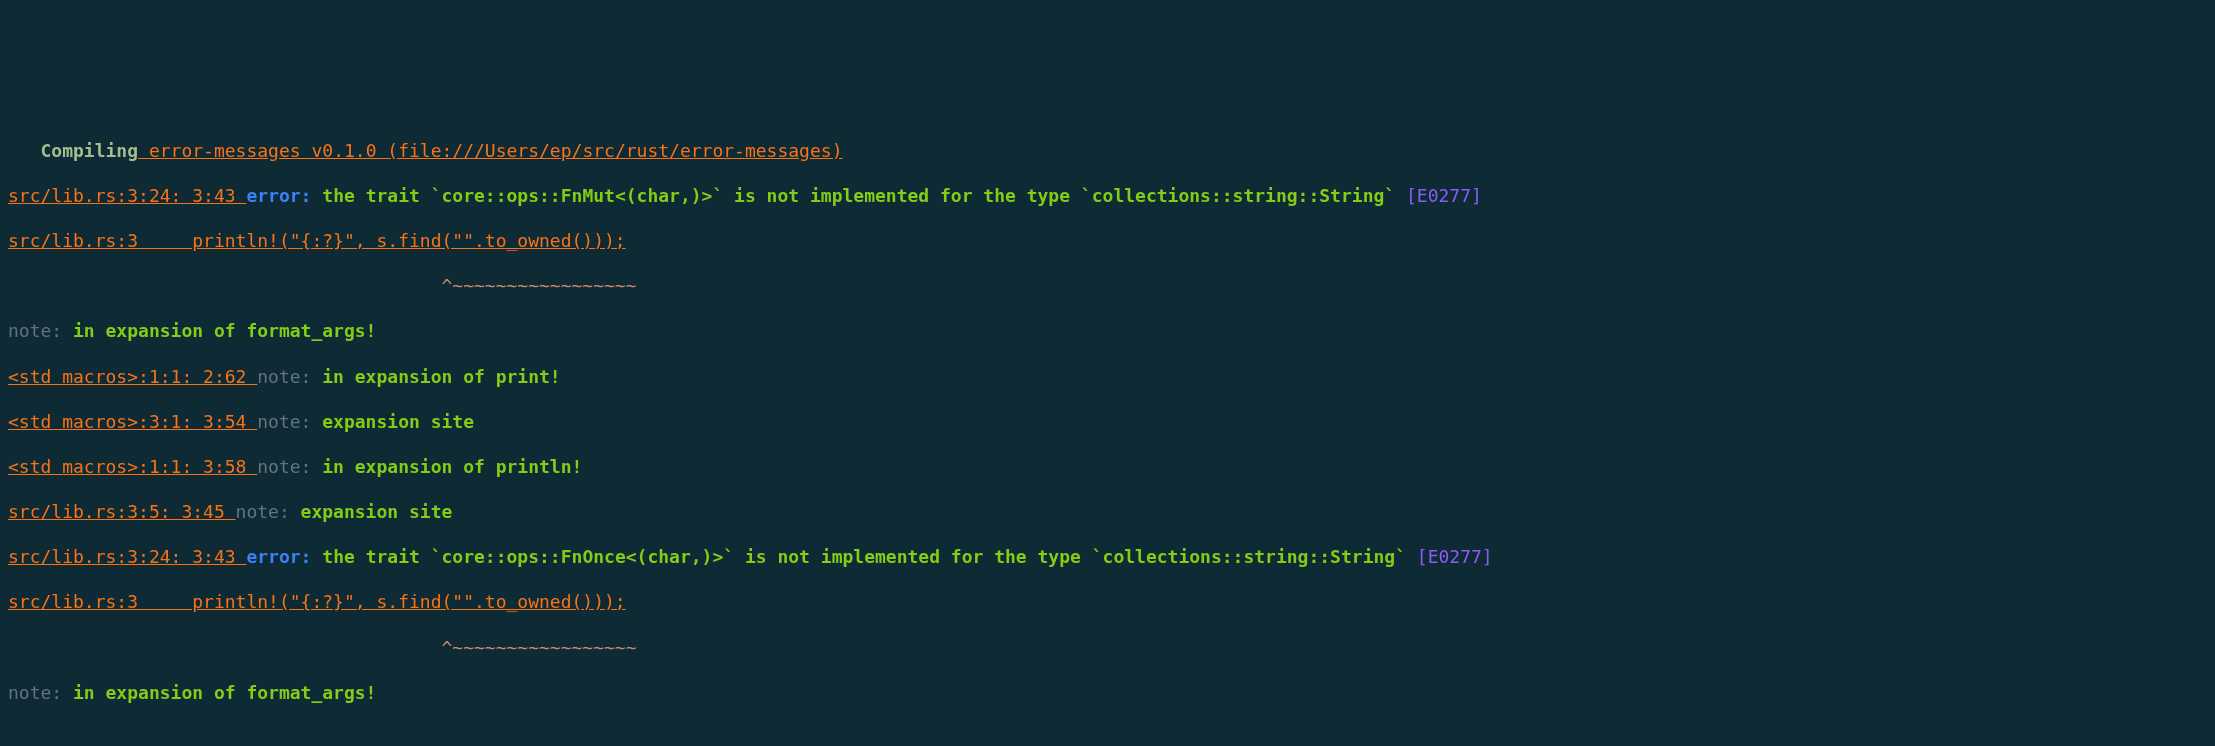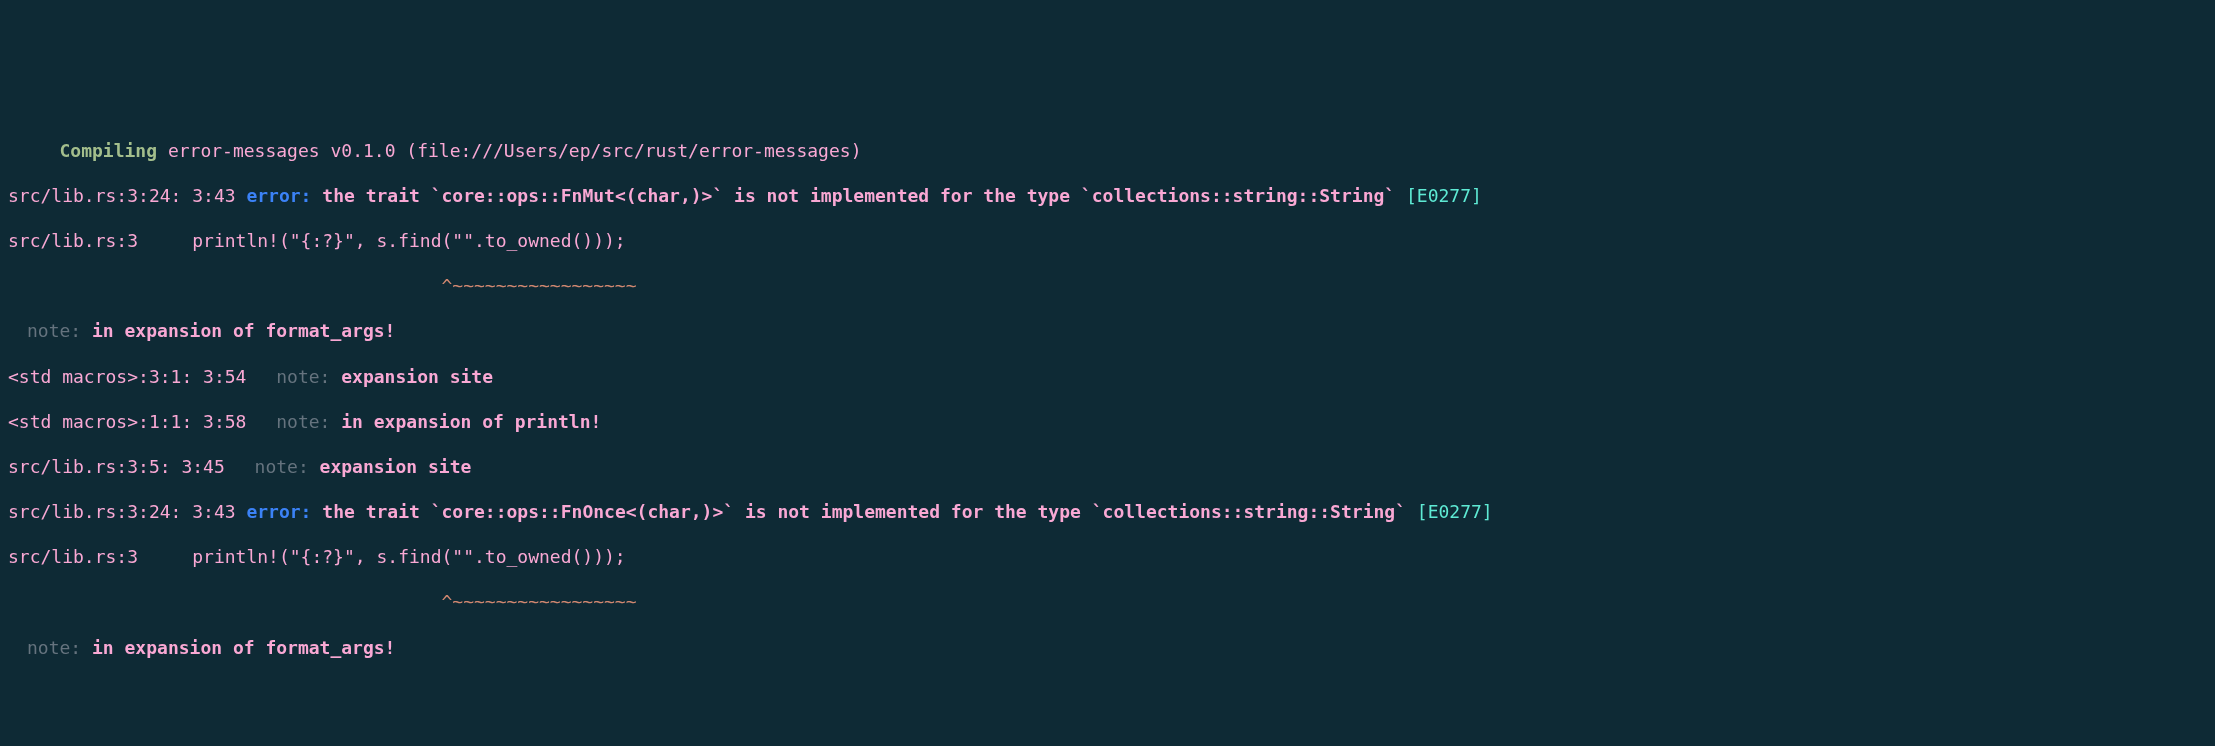--- a/index.html
+++ b/index.html
@@ -8,40 +8,41 @@
     background: #0e2a35;
     color: #c0c5ce;
     font-family: "DejaVu Sans Mono", "Menlo", "Consolas", monospace;
     font-size: 18px;
     line-height: 22.6px;
     white-space: pre;
   }
   .term {
     padding: 4px 8px;
   }
-  .dim    { color: #65737e; margin-left: 19px; }
-  .bold   { font-weight: bold; color: #f9a8d4; }
+  .dim    { color: #65737e; }
+  .bold   { font-weight: bold; color: #84cc16; }
   .green  { color: #a3be8c; }
   .red    { color: #3b82f6; }
   .orange { color: #d08770; }
-  .blue   { color: #5eead4; }
-  .normal { color: #f9a8d4; }
+  .blue   { color: #8b5cf6; }
+  .normal { color: #f97316; text-decoration: underline; }
   span { white-space: pre; }
 </style>
 </head>
 <body>
 
 
 
 <div class="term">
 <div><span class="dim">   </span><span class="green bold">Compiling</span><span class="normal"> error-messages v0.1.0 (file:///Users/ep/src/rust/error-messages)</span></div>
 <div><span class="normal">src/lib.rs:3:24: 3:43 </span><span class="red bold">error:</span><span class="bold"> the trait `core::ops::FnMut&lt;(char,)&gt;` is not implemented for the type `collections::string::String` </span><span class="blue">[E0277]</span></div>
 <div class="normal">src/lib.rs:3     println!("{:?}", s.find("".to_owned()));</div>
 <div class="orange">                                        ^~~~~~~~~~~~~~~~~~</div>
 <div><span class="dim">note:</span><span class="bold"> in expansion of format_args!</span></div>
+<div><span class="normal">&lt;std macros&gt;:1:1: 2:62 </span><span class="dim">note:</span><span class="bold"> in expansion of print!</span></div>
 <div><span class="normal">&lt;std macros&gt;:3:1: 3:54 </span><span class="dim">note:</span><span class="bold"> expansion site</span></div>
 <div><span class="normal">&lt;std macros&gt;:1:1: 3:58 </span><span class="dim">note:</span><span class="bold"> in expansion of println!</span></div>
 <div><span class="normal">src/lib.rs:3:5: 3:45 </span><span class="dim">note:</span><span class="bold"> expansion site</span></div>
 <div><span class="normal">src/lib.rs:3:24: 3:43 </span><span class="red bold">error:</span><span class="bold"> the trait `core::ops::FnOnce&lt;(char,)&gt;` is not implemented for the type `collections::string::String` </span><span class="blue">[E0277]</span></div>
 <div class="normal">src/lib.rs:3     println!("{:?}", s.find("".to_owned()));</div>
 <div class="orange">                                        ^~~~~~~~~~~~~~~~~~</div>
 <div><span class="dim">note:</span><span class="bold"> in expansion of format_args!</span></div>
 
 
 

